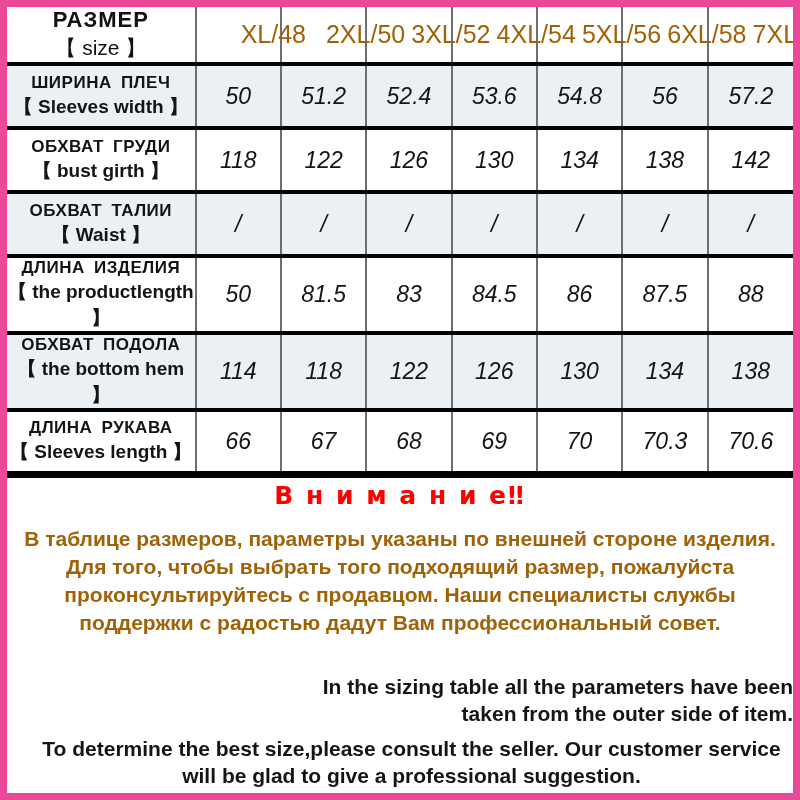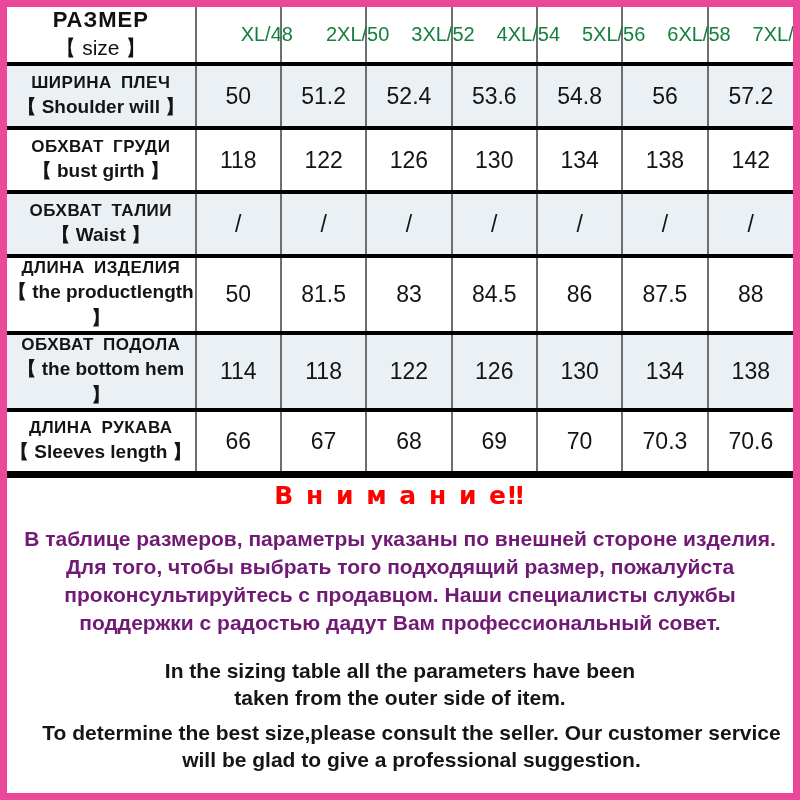--- a/index.html
+++ b/index.html
@@ -41,38 +41,38 @@
   col.label-col { width: 24%; }
 
   tr.header-row { height: 52px; }
   tr.data-row   { height: 64px; padding-left: 32px; }
   tr.alt th, tr.alt td { background: #eaf0f3; }
 
   .hdr-ru {
     font-size: 22px; font-weight: 700; letter-spacing: 1px; color: #111;
   }
   .hdr-en { font-size: 21px; font-weight: 500; color: #111; margin-top: 1px; }
-  .size-cell { font-size: 20px; font-weight: 500; color: #15803d; padding-left: 44px; }
+  .size-cell { font-size: 25px; font-weight: 500; color: #a16207; padding-left: 44px; }
   .lbl-ru {
     font-size: 17px; font-weight: 600; letter-spacing: 0.5px;
     word-spacing: 4px; color: #141414;
   }
   .lbl-en { font-size: 19px; font-weight: 600; color: #141414; margin-top: 1px; }
-  .val-cell { font-size: 23px; color: #141414; }
+  .val-cell { font-size: 23px; color: #141414; font-style: italic; }
 
   
   .notice { padding-top: 3px; text-align: center; }
   .notice-title {
     font-size: 25px; font-weight: 700; letter-spacing: 2px;
     color: #fe0000; margin-bottom: 15px;
     font-family: "DejaVu Sans", sans-serif;
   }
-  .ru-block  { font-size: 21px; font-weight: 600; line-height: 28px; color: #701a75; }
+  .ru-block  { font-size: 21px; font-weight: 600; line-height: 28px; color: #a16207; }
   .en-block  { font-size: 21px; font-weight: 600; line-height: 27px; color: #151515; }
-  .en-block-1 { margin-top: 20px; }
+  .en-block-1 { margin-top: 36px; text-align: right; }
   .en-block-2 { margin-top: 8px; margin-left: 23px; }
 </style>
 </head>
 <body>
 
 <div class="frame">
 
   <table class="size-table">
     <colgroup>
       <col class="label-col">
@@ -95,21 +95,21 @@
         <th class="size-cell">3XL/52</th>
         <th class="size-cell">4XL/54</th>
         <th class="size-cell">5XL/56</th>
         <th class="size-cell">6XL/58</th>
         <th class="size-cell">7XL/60</th>
       </tr>
 
       <tr class="data-row alt">
         <th>
           <div class="lbl-ru">ШИРИНА ПЛЕЧ</div>
-          <div class="lbl-en">【 Shoulder will 】</div>
+          <div class="lbl-en">【 Sleeves width 】</div>
         </th>
         <td class="val-cell">50</td>
         <td class="val-cell">51.2</td>
         <td class="val-cell">52.4</td>
         <td class="val-cell">53.6</td>
         <td class="val-cell">54.8</td>
         <td class="val-cell">56</td>
         <td class="val-cell">57.2</td>
       </tr>
 

